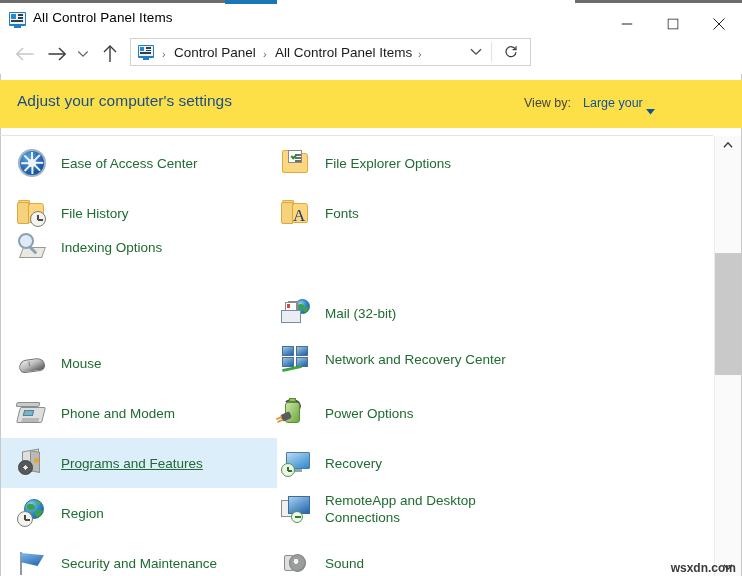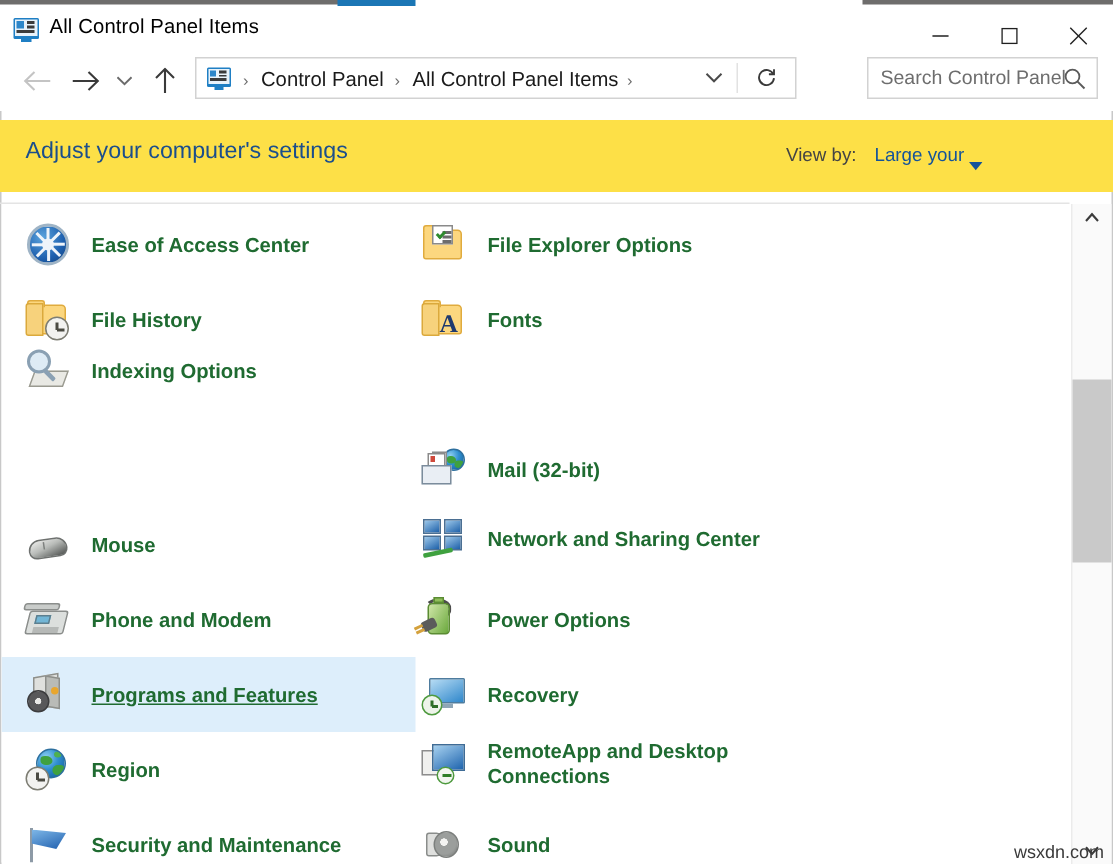--- a/index.html
+++ b/index.html
@@ -74,41 +74,41 @@
 
   
   .content-head{position:absolute;left:0;top:80px;width:742px;height:48px;background:#fde047;}
   .adjust-title{position:absolute;left:17px;top:12px;font-size:15.5px;color:#1b4e8c;}
   .viewby-lbl{position:absolute;left:524px;top:16px;font-size:12.5px;color:#444444;}
   .viewby-val{position:absolute;left:583px;top:16px;font-size:12.5px;color:#14539a;}
   .viewby-caret{position:absolute;left:646px;top:21px;}
   .head-rule{position:absolute;left:0;top:135px;width:713px;height:1px;background:#e4e4e4;}
 
   
-  .items{position:absolute;left:1px;top:136px;width:568px;height:439px;background:#ffffff;overflow:hidden;font-weight:bold;}
+  .items{position:absolute;left:1px;top:136px;width:568px;height:439px;background:#ffffff;overflow:hidden;}
   .item{position:absolute;height:50px;display:flex;align-items:center;box-sizing:border-box;}
   .item.col-l{left:0;width:276px;}
   .item.col-r{left:264px;width:300px;}
   .item .ico{position:relative;width:34px;height:34px;flex:0 0 34px;margin-left:14px;}
   .item .lbl{margin-left:12px;font-size:13.5px;color:#1f6b31;line-height:17px;max-width:200px;}
   .item.hovered{background:#ddeefb;}
   .item.hovered .lbl{text-decoration:underline;}
 
   
   .scrollbar{position:absolute;left:714px;top:136px;width:27px;height:440px;background:#fafafa;
              border-left:1px solid #ebebeb;box-sizing:border-box;}
   .sb-up{position:absolute;left:0;top:0;width:26px;height:18px;}
   .sb-up svg{position:absolute;left:50%;top:50%;transform:translate(-50%,-50%);}
   .sb-down{position:absolute;left:0;bottom:0;width:26px;height:18px;}
   .sb-down svg{position:absolute;left:50%;top:50%;transform:translate(-50%,-50%);}
   .sb-thumb{position:absolute;left:0;top:117px;width:26px;height:122px;background:#c9c9c9;}
 
   
   .watermark{position:absolute;right:6px;bottom:1px;font-size:12px;color:#3a3a3a;
-             font-family:"Liberation Sans","DejaVu Sans",sans-serif;}
+             font-family:"Liberation Sans","DejaVu Sans",sans-serif;font-weight:bold;}
 
   
   .folder{position:absolute;left:3px;top:7px;width:26px;height:20px;background:#fcd77f;
           border:1px solid #e0ab3e;border-radius:1px 3px 2px 2px;box-sizing:border-box;}
   .folder:before{content:"";position:absolute;left:-1px;top:-4px;width:12px;height:5px;
           background:#fcd77f;border:1px solid #e0ab3e;border-bottom:none;border-radius:2px 2px 0 0;box-sizing:border-box;}
   .folder-open{position:absolute;left:2px;top:6px;width:12px;height:22px;background:#f7d27c;
           border:1px solid #dba93c;box-sizing:border-box;border-radius:2px 0 0 2px;}
 
   
@@ -327,29 +327,20 @@
     </div>
     <div class="ab-divider"></div>
     <div class="ab-refresh">
       <svg width="14" height="15" viewBox="0 0 14 15">
         <path d="M11.6 5.2 A5 5 0 1 0 12 7.6" fill="none" stroke="#3a3a3a" stroke-width="1.25"></path>
         <polyline points="8.6,5.0 12.0,5.0 12.0,1.7" fill="none" stroke="#3a3a3a" stroke-width="1.25"></polyline>
       </svg>
     </div>
   </div>
 
-  <div class="searchbox">
-    <div class="search-ph">Search Control Panel</div>
-    <div class="search-ico">
-      <svg width="15" height="15" viewBox="0 0 15 15">
-        <circle cx="6" cy="6" r="4.6" fill="none" stroke="#5a5a5a" stroke-width="1.2"></circle>
-        <line x1="9.4" y1="9.4" x2="14" y2="14" stroke="#5a5a5a" stroke-width="1.3"></line>
-      </svg>
-    </div>
-  </div>
 
   <div class="content-head">
     <div class="adjust-title">Adjust your computer's settings</div>
     <div class="viewby-lbl">View by:</div>
     <div class="viewby-val">Large your</div>
     <div class="viewby-caret">
       <svg width="9" height="6" viewBox="0 0 9 6">
         <polygon points="0,0 9,0 4.5,5.5" fill="#14539a"></polygon>
       </svg>
     </div>
@@ -480,21 +471,21 @@
     </div>
 
     <div class="item col-r" style="top:198px">
       <div class="ico">
         <div class="mon" style="left:3px;top:4px"></div>
         <div class="mon" style="left:17px;top:4px"></div>
         <div class="mon" style="left:3px;top:15px"></div>
         <div class="mon" style="left:17px;top:15px"></div>
         <div class="net-cable"></div>
       </div>
-      <div class="lbl">Network and Sharing Center</div>
+      <div class="lbl">Network and Recovery Center</div>
     </div>
 
     <div class="item col-r" style="top:252px">
       <div class="ico">
         <div class="pw-wire"></div>
         <div class="bat-cap"></div>
         <div class="bat"></div>
         <div class="plug"></div>
       </div>
       <div class="lbl">Power Options</div>

